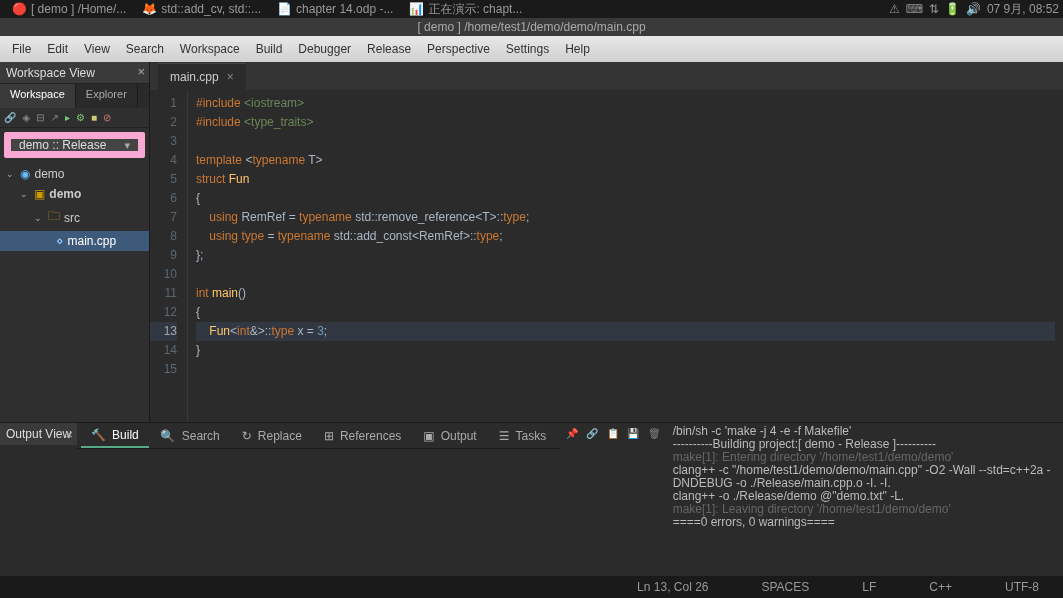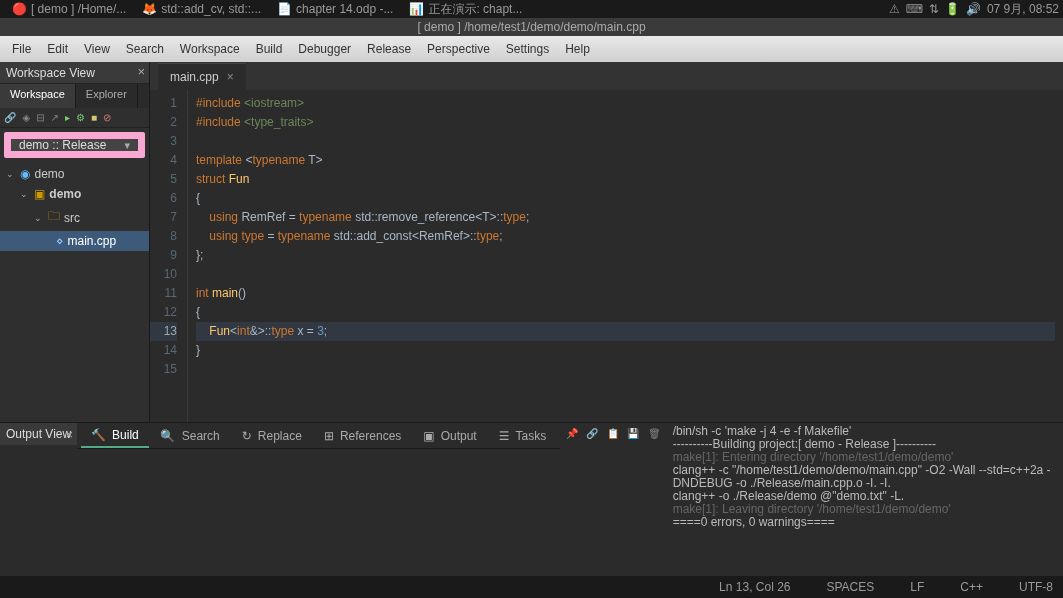--- a/index.html
+++ b/index.html
@@ -51,21 +51,21 @@
 .out-header{height:22px;background:#3a3a3a;display:flex;align-items:center;padding:0 6px;font-size:11px;color:#ddd;position:relative}
 .out-header .close{position:absolute;right:4px;font-size:13px;color:#aaa}
 .out-tabs{height:26px;background:#2b2b2b;display:flex;align-items:center;gap:2px;padding:0 4px;border-bottom:1px solid #1a1a1a}
 .out-tab{padding:4px 10px;color:#aaa;font-size:11px;display:flex;align-items:center;gap:6px}
 .out-tab.active{color:#fff;border-bottom:2px solid #5a8}
 .out-toolbar{height:20px;background:#2b2b2b;display:flex;align-items:center;gap:8px;padding:0 6px}
 .out-toolbar span{font-size:10px;color:#888}
 .out-body{flex:1;padding:2px 6px;font-family:"Consolas",monospace;font-size:11px;line-height:13px;color:#999;overflow:hidden}
 .out-body .dim{color:#666}
 .out-body .norm{color:#bbb}
-.statusbar{position:absolute;bottom:0;left:0;right:0;height:22px;background:#1a1a1a;display:flex;align-items:center;justify-content:flex-end;padding:0 4px;gap:24px;color:#999;font-size:11px}
+.statusbar{position:absolute;bottom:0;left:0;right:0;height:22px;background:#1a1a1a;display:flex;align-items:center;justify-content:flex-end;padding:0 18px;gap:41px;color:#999;font-size:11px}
 .statusbar div{padding:0 6px}
 </style>
 </head>
 <body>
 
 <div class="taskbar">
   <span class="taskbar-item">🔴 <span>[ demo ] /Home/...</span></span>
   <span class="taskbar-item">🦊 <span>std::add_cv, std::...</span></span>
   <span class="taskbar-item">📄 <span>chapter 14.odp -...</span></span>
   <span class="taskbar-item">📊 <span>正在演示: chapt...</span></span>

